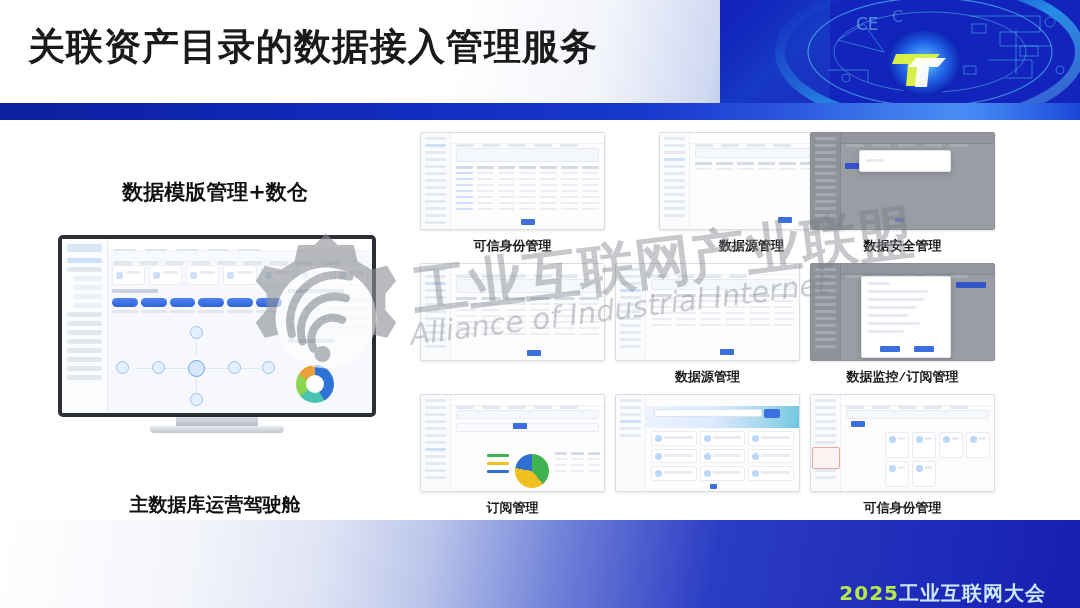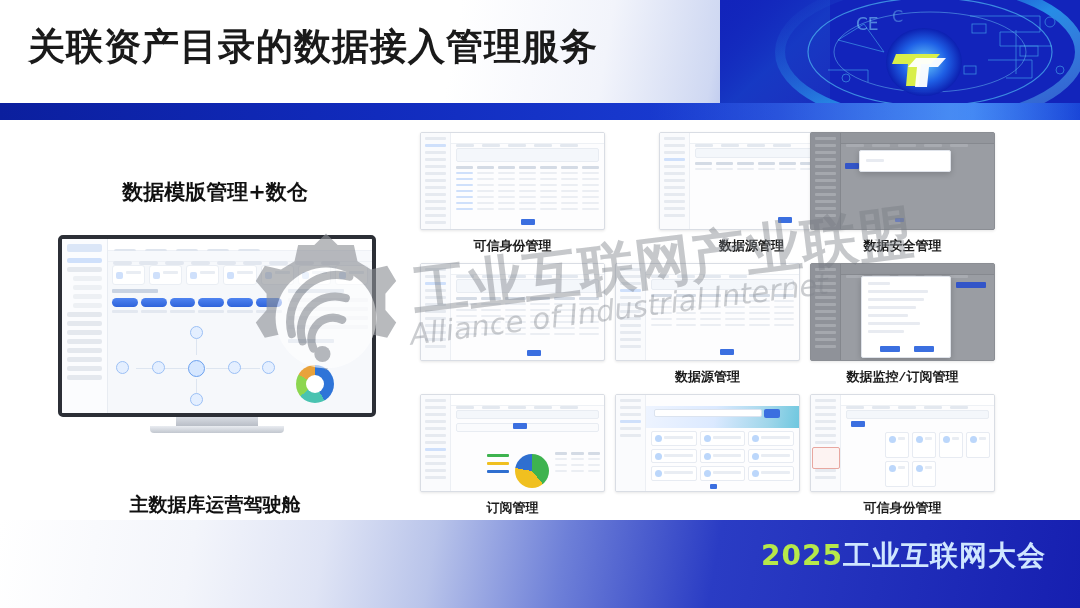--- a/index.html
+++ b/index.html
@@ -157,22 +157,22 @@
     transform: rotate(-7deg); transform-origin: left top; white-space: nowrap;
     font-style: italic; font-family: "DejaVu Sans","Liberation Sans",sans-serif;
   }
 
   
   .footer {
     position: absolute; left: 0; top: 520px; width: 1080px; height: 88px;
     background: linear-gradient(100deg, #ffffff 0%, #f3f5fb 18%, #dfe4f5 30%, #b9c4ea 40%, #6e80d8 52%, #2a3cc4 66%, #161fb0 100%);
   }
   .conf-logo { position: absolute; right: 34px; top: 22px; text-align: left; }
-  .conf-main { font-size: 28px; font-weight: bold; letter-spacing: 1px; line-height: 1; white-space: nowrap;
-               font-family: "DejaVu Sans","Liberation Sans",sans-serif; }
+  .conf-main { font-size: 20px; font-weight: bold; letter-spacing: 1px; line-height: 1; white-space: nowrap;
+               font-family: "DejaVu Sans","Liberation Sans",sans-serif; margin-top: 41px; }
   .conf-year { color: #b6e84a; }
   .conf-cn { color: #cfe6ff; }
   .conf-sub { margin-top: 6px; font-size: 10px; letter-spacing: 4.4px; color: #b8d4f5; white-space: nowrap;
               font-family: "Liberation Sans", sans-serif; }
 </style>
 </head>
 <body>
 
 <div class="slide">
 

